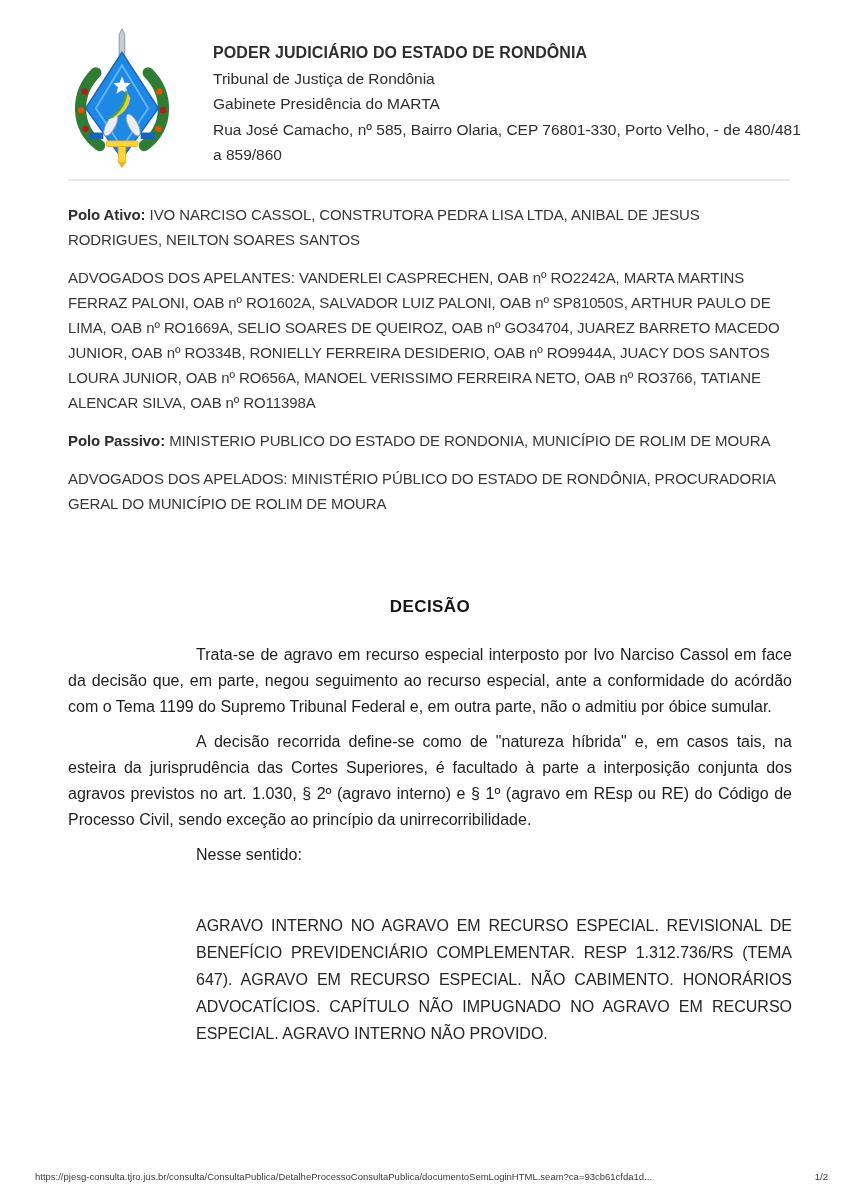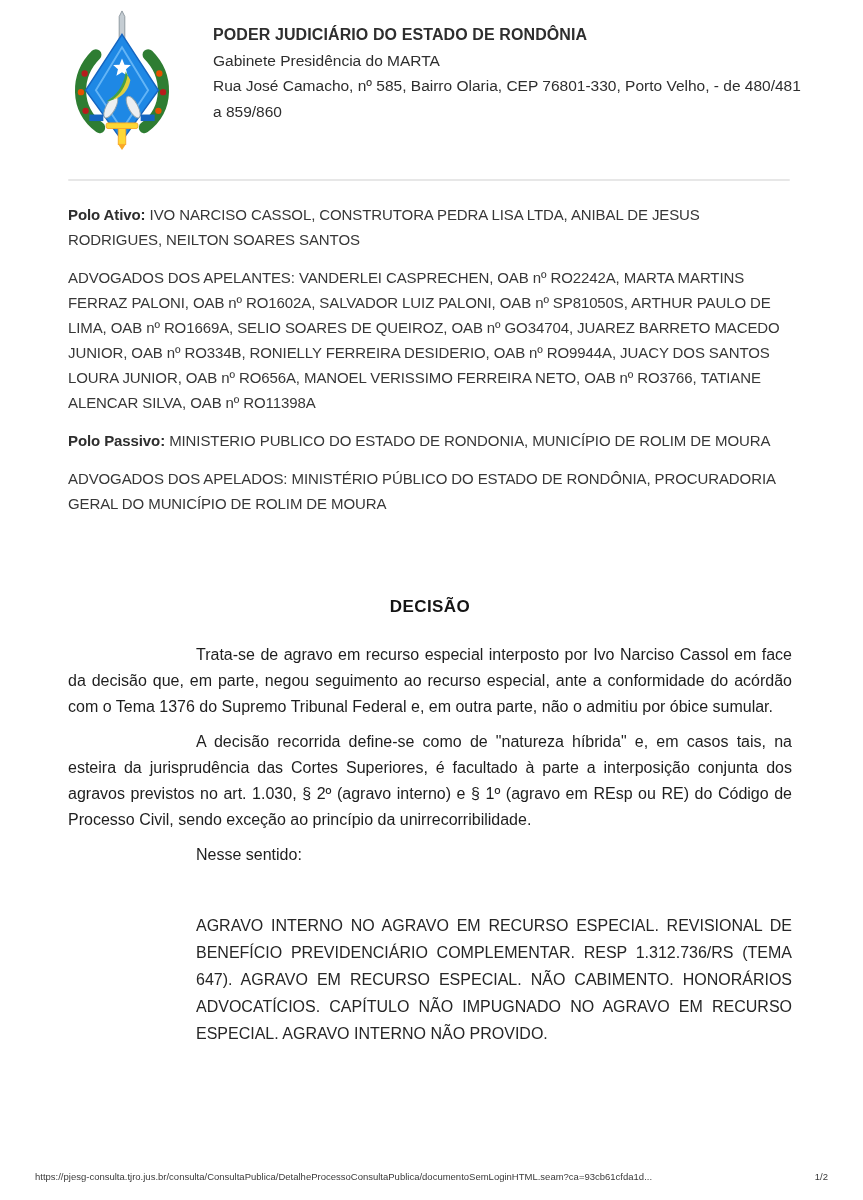--- a/index.html
+++ b/index.html
@@ -6,21 +6,21 @@
   .page{
     position:relative;
     width:863px;height:1200px;
     background:#ffffff;
     font-family:"Liberation Sans","DejaVu Sans",sans-serif;
     color:#2b2b2b;
     overflow:hidden;
   }
 
   
-  .header{position:absolute;top:10px;left:64px;display:flex;align-items:flex-start;}
+  .header{position:absolute;top:28px;left:64px;display:flex;align-items:flex-start;}
   .logo{width:116px;height:140px;flex:0 0 auto;}
   .header-text{
     margin-left:33px;padding-top:12px;width:600px;
     font-size:15.5px;line-height:25.5px;color:#2e2e2e;
   }
   .org-title{font-weight:700;font-size:16px;letter-spacing:.1px;}
 
   
   .divider{
     position:absolute;top:179px;left:68px;width:722px;height:2px;
@@ -94,20 +94,21 @@
         <rect x="25" y="112" width="15" height="7" fill="#1565c0"></rect>
         <rect x="80" y="112" width="15" height="7" fill="#1565c0"></rect>
 
         <rect x="43" y="121" width="34" height="6" rx="2" fill="#fdd835" stroke="#f9a825" stroke-width="1"></rect>
         <rect x="56" y="127" width="8" height="17" fill="#fdd835" stroke="#f9a825" stroke-width="1"></rect>
         <polygon points="56,144 64,144 60,150" fill="#f9a825"></polygon>
       </svg>
     </div>
     <div class="header-text">
       <div class="org-title">PODER JUDICIÁRIO DO ESTADO DE RONDÔNIA</div>
+      <div>Tribunal de Justiça de Rondônia</div>
       <div>Gabinete Presidência do MARTA</div>
       <div>Rua José Camacho, nº 585, Bairro Olaria, CEP 76801-330, Porto Velho, - de 480/481 a 859/860</div>
     </div>
   </div>
 
   <div class="divider"></div>
 
   <div class="meta">
     <p>
       <span class="lbl">Polo Ativo:</span>
@@ -116,21 +117,21 @@
     <p>ADVOGADOS DOS APELANTES: VANDERLEI CASPRECHEN, OAB nº RO2242A, MARTA MARTINS FERRAZ PALONI, OAB nº RO1602A, SALVADOR LUIZ PALONI, OAB nº SP81050S, ARTHUR PAULO DE LIMA, OAB nº RO1669A, SELIO SOARES DE QUEIROZ, OAB nº GO34704, JUAREZ BARRETO MACEDO JUNIOR, OAB nº RO334B, RONIELLY FERREIRA DESIDERIO, OAB nº RO9944A, JUACY DOS SANTOS LOURA JUNIOR, OAB nº RO656A, MANOEL VERISSIMO FERREIRA NETO, OAB nº RO3766, TATIANE ALENCAR SILVA, OAB nº RO11398A</p>
     <p>
       <span class="lbl">Polo Passivo:</span>
       <span>MINISTERIO PUBLICO DO ESTADO DE RONDONIA, MUNICÍPIO DE ROLIM DE MOURA</span>
     </p>
     <p>ADVOGADOS DOS APELADOS: MINISTÉRIO PÚBLICO DO ESTADO DE RONDÔNIA, PROCURADORIA GERAL DO MUNICÍPIO DE ROLIM DE MOURA</p>
   </div>
 
   <div class="decision">
     <p class="dec-title">DECISÃO</p>
-    <p class="para">Trata-se de agravo em recurso especial interposto por Ivo Narciso Cassol em face da decisão que, em parte, negou seguimento ao recurso especial, ante a conformidade do acórdão com o Tema 1376 do Supremo Tribunal Federal e, em outra parte, não o admitiu por óbice sumular.</p>
+    <p class="para">Trata-se de agravo em recurso especial interposto por Ivo Narciso Cassol em face da decisão que, em parte, negou seguimento ao recurso especial, ante a conformidade do acórdão com o Tema 1199 do Supremo Tribunal Federal e, em outra parte, não o admitiu por óbice sumular.</p>
     <p class="para">A decisão recorrida define-se como de "natureza híbrida" e, em casos tais, na esteira da jurisprudência das Cortes Superiores, é facultado à parte a interposição conjunta dos agravos previstos no art. 1.030, § 2º (agravo interno) e § 1º (agravo em REsp ou RE) do Código de Processo Civil, sendo exceção ao princípio da unirrecorribilidade.</p>
     <p class="para short">Nesse sentido:</p>
     <p class="quote">AGRAVO INTERNO NO AGRAVO EM RECURSO ESPECIAL. REVISIONAL DE BENEFÍCIO PREVIDENCIÁRIO COMPLEMENTAR. RESP 1.312.736/RS (TEMA 647). AGRAVO EM RECURSO ESPECIAL. NÃO CABIMENTO. HONORÁRIOS ADVOCATÍCIOS. CAPÍTULO NÃO IMPUGNADO NO AGRAVO EM RECURSO ESPECIAL. AGRAVO INTERNO NÃO PROVIDO.</p>
   </div>
 
   <div class="footer">
     <span class="url">https://pjesg-consulta.tjro.jus.br/consulta/ConsultaPublica/DetalheProcessoConsultaPublica/documentoSemLoginHTML.seam?ca=93cb61cfda1d...</span>
     <span>1/2</span>
   </div>
 

